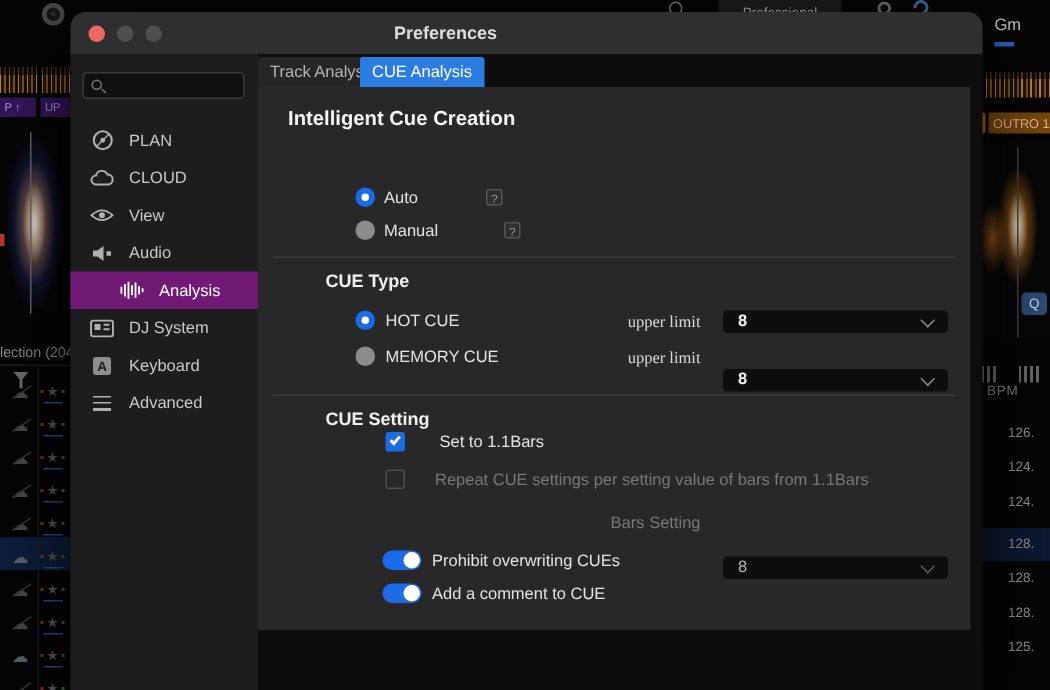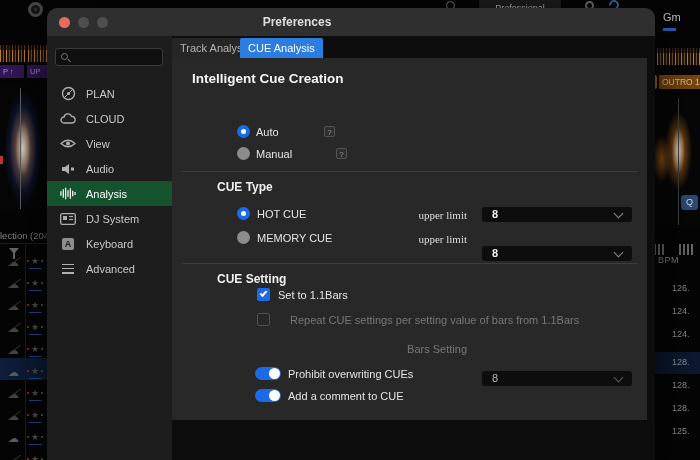--- a/index.html
+++ b/index.html
@@ -70,21 +70,21 @@
   .tl.grey2{left:50px;background:#4f4f4f;}
   .win-title{left:0;top:7px;width:500px;text-align:center;font-size:12px;font-weight:600;color:#dedede;}
 
   .sidebar{left:0;top:28px;width:125px;height:424px;background:#1d1d1d;}
   .searchbox{left:8px;top:12px;width:108px;height:18px;background:#101010;border:1px solid #3a3a3a;border-radius:3px;box-sizing:border-box;}
   .search-icon{position:absolute;left:5px;top:4px;width:7px;height:7px;border:1.3px solid #787878;border-radius:50%;box-sizing:border-box;}
   .search-icon::after{content:"";position:absolute;left:5px;top:6px;width:4px;height:1.3px;background:#787878;transform:rotate(45deg);}
   .side-item{left:0;width:125px;height:25px;display:flex;align-items:center;cursor:default;}
   .side-item .ic{width:16px;margin-left:13px;margin-right:10px;display:flex;justify-content:center;align-items:center;color:#b0b0b0;}
   .side-item .lb{font-size:11px;color:#c9c9c9;}
-  .side-item.sel{background:#14532d;}
+  .side-item.sel{background:#701a75;padding-left:20px;}
   .side-item.sel .lb{color:#fff;}
   .side-item.sel .ic{color:#fff;}
   .kbd-a{width:12px;height:12px;background:#8e8e8e;border-radius:2px;color:#1d1d1d;font-size:9px;font-weight:700;text-align:center;line-height:12px;}
   .menu-lines{width:12px;height:10px;display:flex;flex-direction:column;justify-content:space-between;}
   .menu-lines i{display:block;height:1.6px;background:#b0b0b0;}
 
   .tab{top:30px;height:20px;font-size:11px;line-height:20px;padding:0 8px;border-radius:2px 2px 0 0;}
   .tab-track{left:125px;background:#262626;color:#b5b5b5;}
   .tab-cue{left:193px;background:#2b7de2;color:#ffffff;}
 
@@ -354,21 +354,21 @@
       <span class="val">8</span>
       <span class="chev"></span>
     </div>
 
     <div class="abs divider" style="top:205px"></div>
 
     <div class="abs h2" style="top:214px">CUE Setting</div>
 
     <div class="abs row" style="left:85px;top:230px">
       <span class="cb on"></span>
-      <span class="lbl" style="margin-left:8px">Set to 1.1Bars</span>
+      <span class="lbl" style="margin-left:23px">Set to 1.1Bars</span>
     </div>
 
     <div class="abs row" style="left:85px;top:255px">
       <span class="cb off"></span>
       <span class="lbl dim" style="margin-left:20px">Repeat CUE settings per setting value of bars from 1.1Bars</span>
     </div>
 
     <div class="abs lbl dim" style="left:215px;top:285px;width:80px;text-align:right">Bars Setting</div>
     <div class="abs select disabled" style="left:310px;top:283px">
       <span class="val">8</span>

